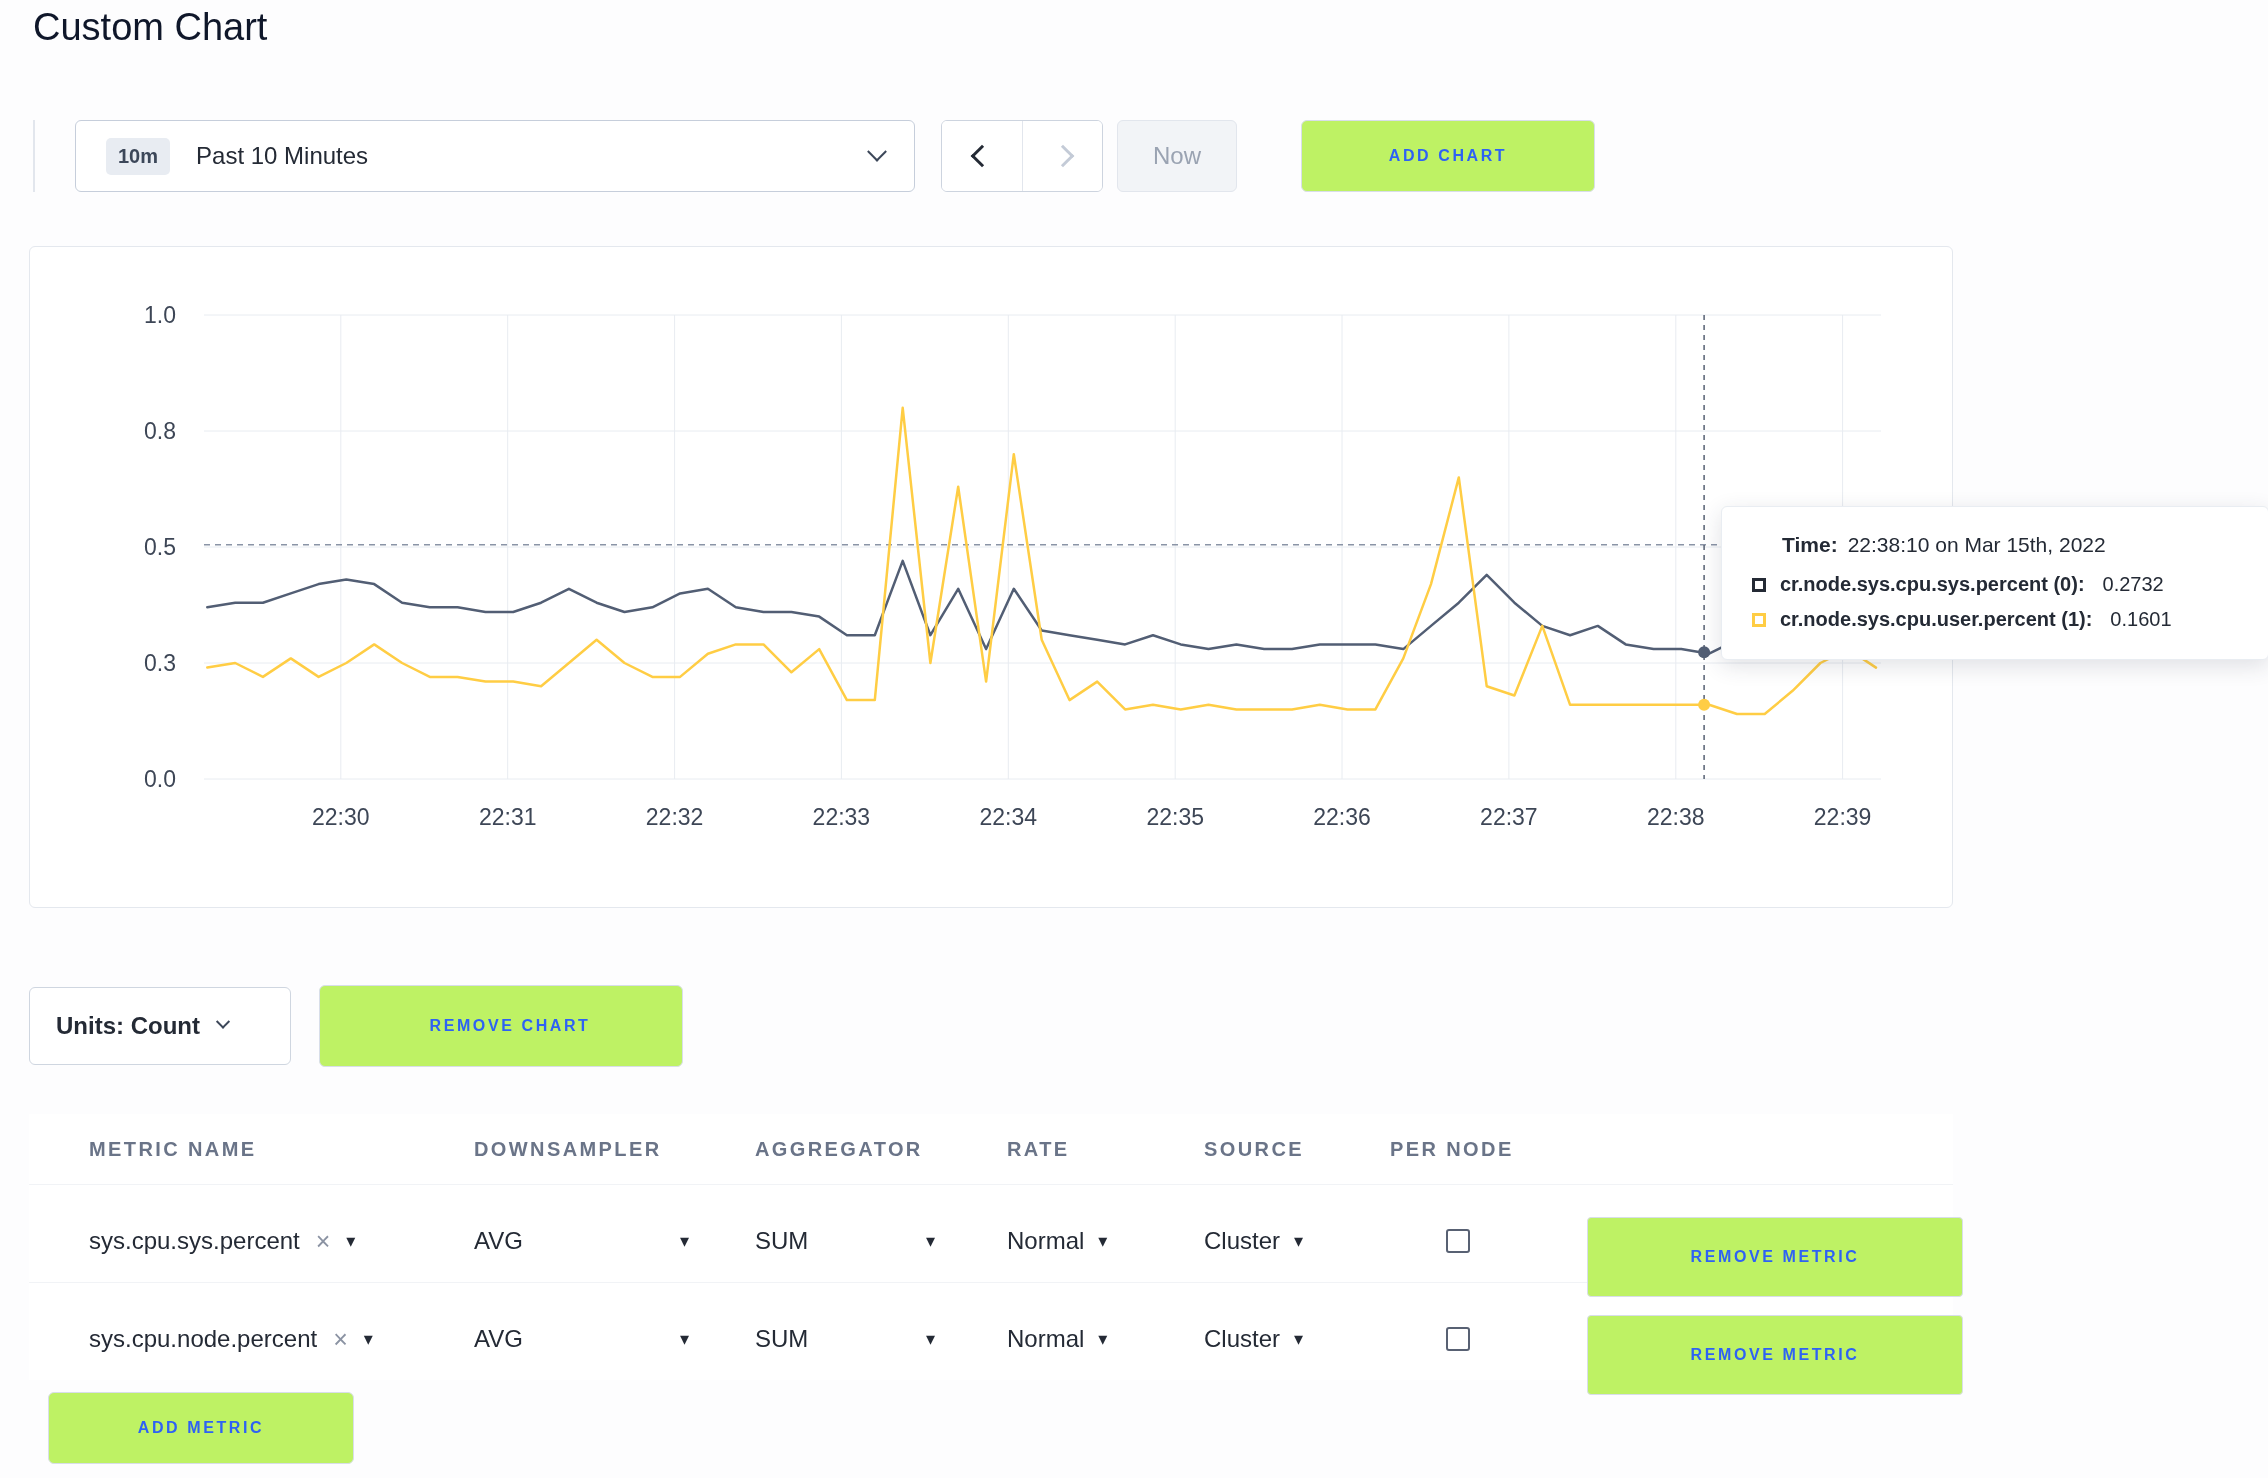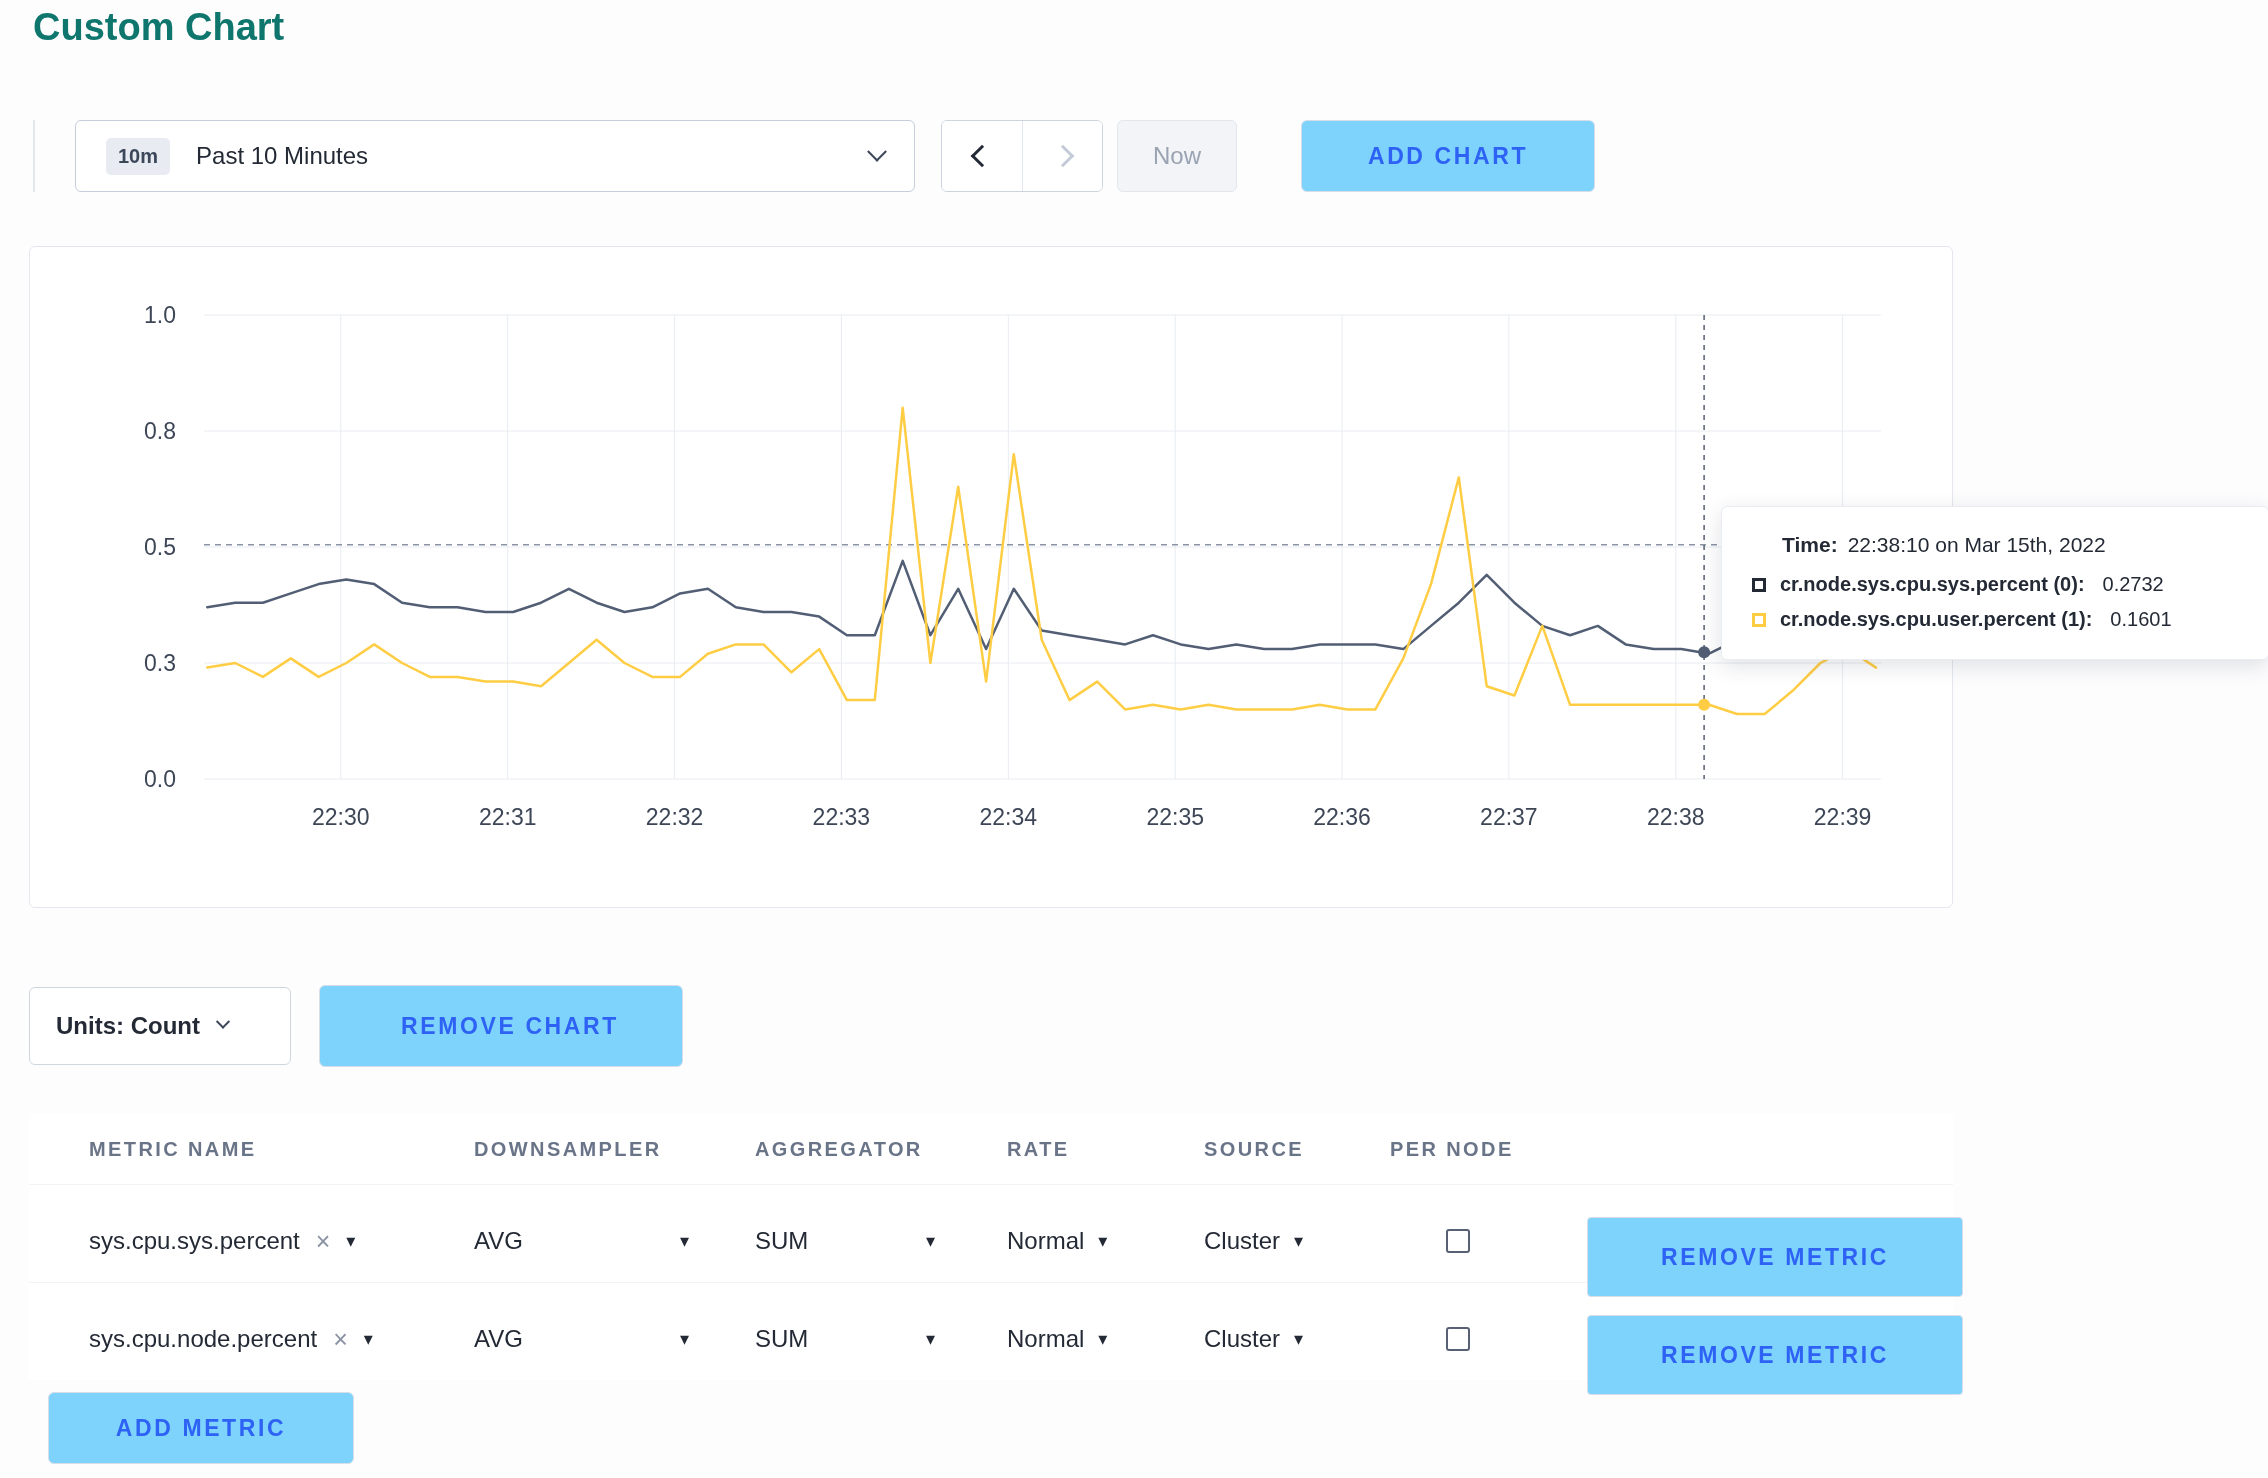--- a/index.html
+++ b/index.html
@@ -6,21 +6,21 @@
   html,body { width:2268px; height:1478px; }
   body {
     position:relative;
     background:#fdfdfe;
     font-family:"Liberation Sans", sans-serif;
     color:#242a35;
     overflow:hidden;
   }
   h1.page-title {
     position:absolute; left:33px; top:6px;
-    font-size:38px; font-weight:bold; color:#0f766e;
+    font-size:38px; font-weight:normal; color:#0f172a;
   }
   
   .toolbar { position:absolute; left:33px; top:120px; display:flex; align-items:center; height:72px; }
   .toolbar-divider { width:2px; height:72px; background:#e2e6ed; margin-right:40px; }
   .timerange {
     width:840px; height:72px; background:#fff;
     border:1px solid #c6cedb; border-radius:6px;
     display:flex; align-items:center; padding:0 30px; gap:26px;
     margin-right:26px; cursor:pointer;
   }
@@ -41,23 +41,23 @@
   .chev { width:16px; height:16px; border-left:3px solid #242a35; border-bottom:3px solid #242a35; }
   .chev-left  { transform:rotate(45deg); }
   .chev-right { transform:rotate(-135deg); }
   .chev.disabled { border-color:#c4cbd7; }
   .now-btn {
     width:120px; height:72px; margin-right:64px;
     background:#f2f4f7; border:1px solid #e2e6ed; border-radius:6px;
     color:#9aa3b2; font-size:24px; font-family:inherit; cursor:pointer;
   }
   .outline-btn {
-    background:#7dd3fc; border:1px solid #d8dee9; border-radius:6px;
+    background:#bef264; border:1px solid #d8dee9; border-radius:6px;
     color:#2e62f4; font-weight:bold; letter-spacing:2.6px;
-    font-size:23px; font-family:inherit; cursor:pointer;
+    font-size:16px; font-family:inherit; cursor:pointer;
   }
   .add-chart { width:294px; height:72px; }
   
   .chart-card {
     position:absolute; left:29px; top:246px; width:1924px; height:662px;
     background:#fff; border:1px solid #e4e8ee; border-radius:6px;
   }
   svg text { font-family:"Liberation Sans", sans-serif; }
   
   .tooltip {

